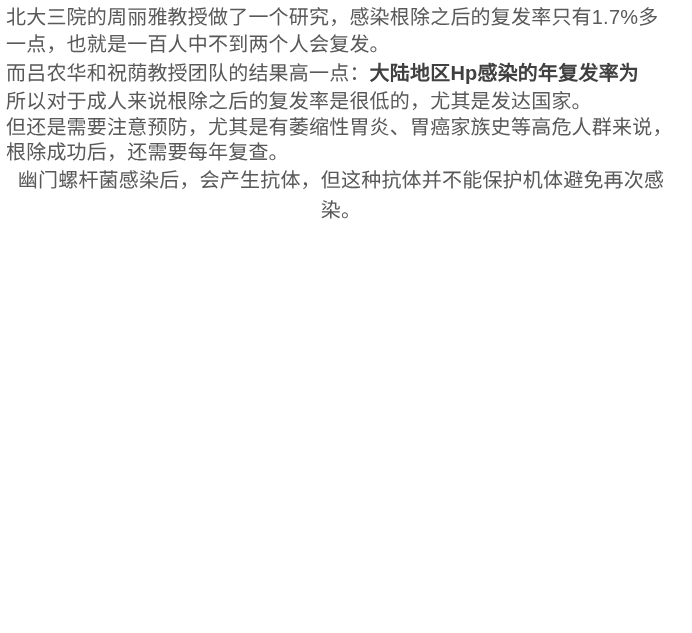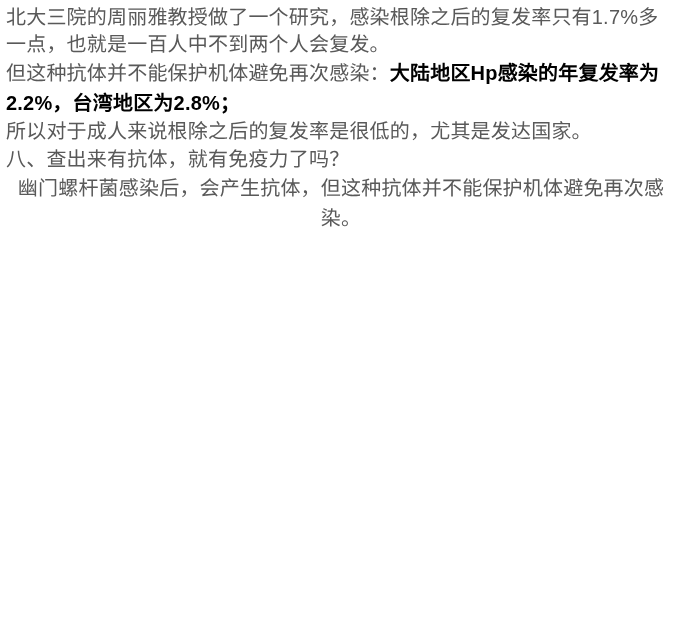--- a/index.html
+++ b/index.html
@@ -19,21 +19,21 @@
   .article p, .article h2 {
     margin: 0;
     font-size: 20px;
     font-weight: 400;
     color: #595959;
     letter-spacing: 0.2px;
     word-break: break-all;
   }
   .p1 { line-height: 27px; }
   .p2 { margin-top: 59px; line-height: 30px; }
-  .p2 .bold-run { font-weight: 700; color: #000000; }
+  .p2 .bold-run { font-weight: 700; color: #404040; }
   .p3 { margin-top: 35px; line-height: 30px; }
   .p4 { margin-top: 27px; line-height: 27px; }
   .p5 { margin-top: 22px; line-height: 25px; font-size: 19px; }
   .h8 {
     margin-top: 25px;
     line-height: 28px;
     font-weight: 700;
     color: #fa0000;
   }
   .wrong {
@@ -51,24 +51,24 @@
     text-align: center;
   }
 </style>
 </head>
 <body>
 
 <div class="article">
 
   <p class="p1">北大三院的周丽雅教授做了一个研究，感染根除之后的复发率只有1.7%多一点，也就是一百人中不到两个人会复发。</p>
 
-  <p class="p2"><span>但这种抗体并不能保护机体避免再次感染：</span><span class="bold-run">大陆地区Hp感染的年复发率为</span><br><span class="bold-run">2.2%，台湾地区为2.8%；</span></p>
+  <p class="p2"><span>而吕农华和祝荫教授团队的结果高一点：</span><span class="bold-run">大陆地区Hp感染的年复发率为</span><br></p>
 
 
   <p class="p4">所以对于成人来说根除之后的复发率是很低的，尤其是发达国家。</p>
 
+  <p class="p5">但还是需要注意预防，尤其是有萎缩性胃炎、胃癌家族史等高危人群来说，根除成功后，还需要每年复查。</p>
 
-  <h2 class="h8">八、查出来有抗体，就有免疫力了吗？</h2>
 
 
   <p class="p6">幽门螺杆菌感染后，会产生抗体，但这种抗体并不能保护机体避免再次感染。</p>
 
 </div>
 
 </body></html>

